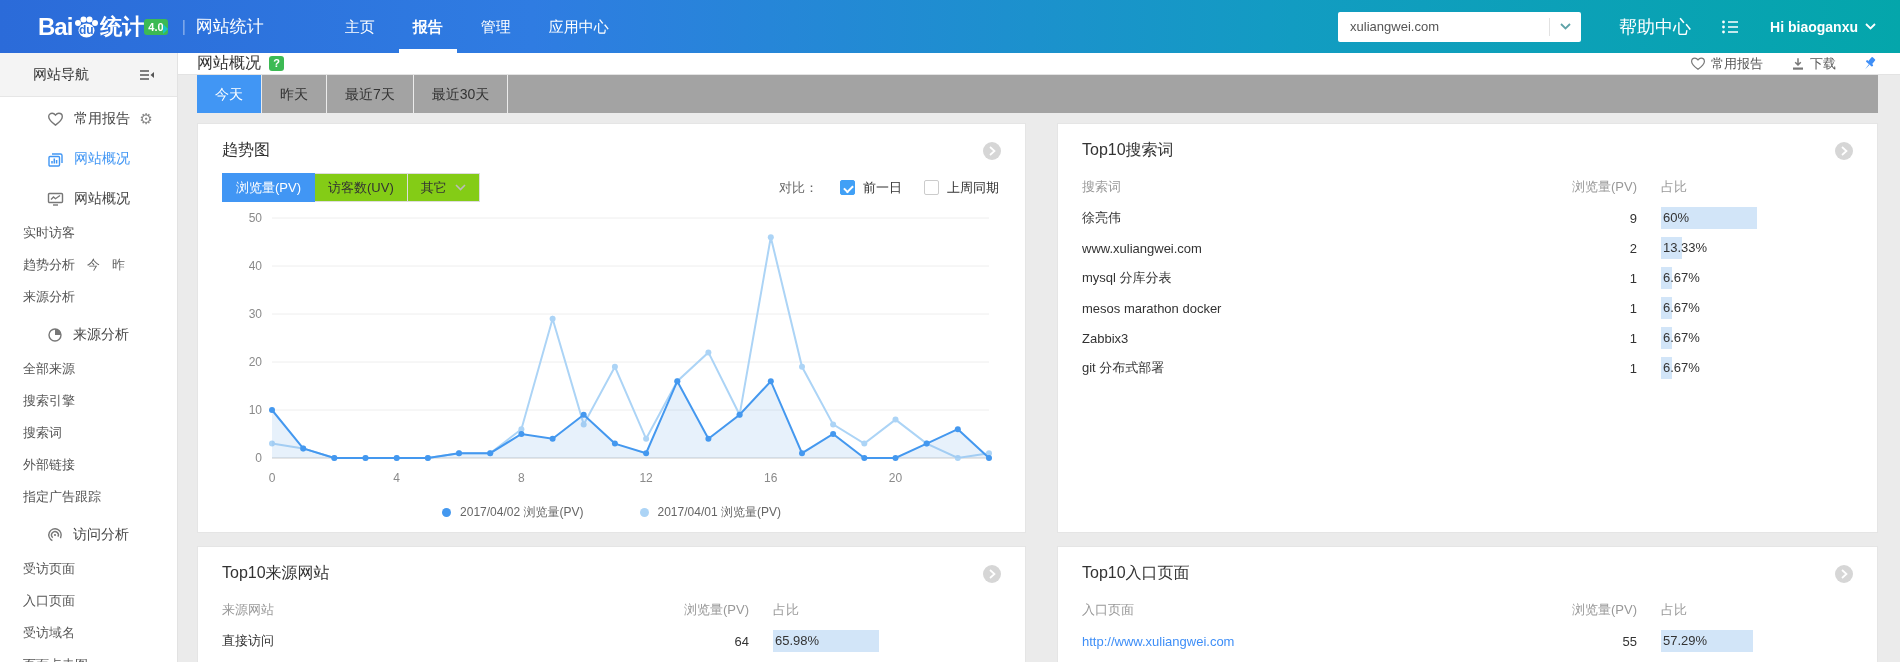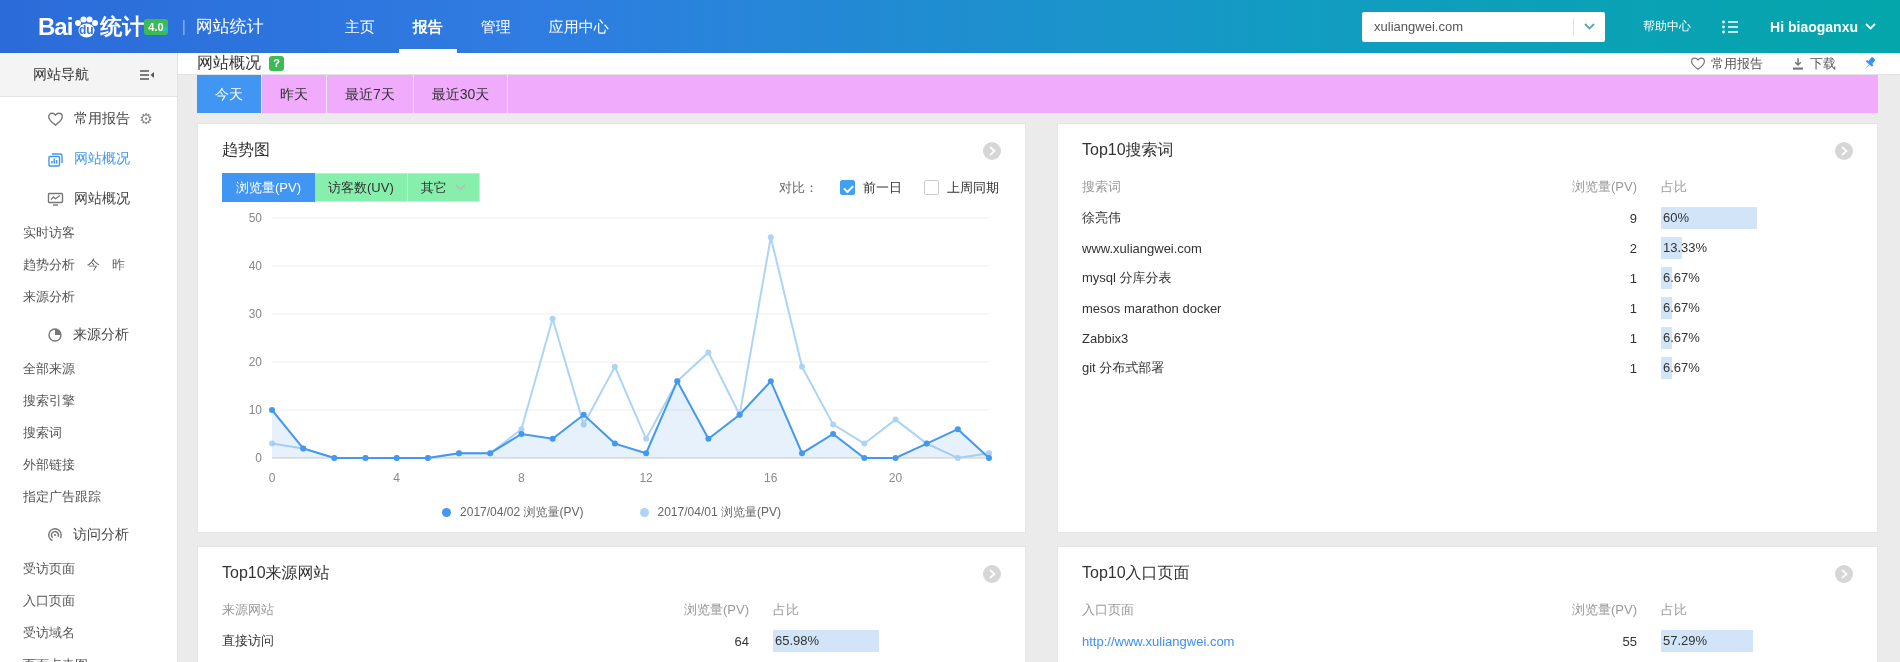--- a/index.html
+++ b/index.html
@@ -28,21 +28,21 @@
   .nav-item.active { font-weight:bold; }
   .nav-item.active::after { content:""; position:absolute; left:50%; bottom:0;
     transform:translateX(-50%); width:58px; height:4px; background:#fff; }
 
   .top-right { margin-left:auto; display:flex; align-items:center; margin-right:24px; }
   .site-select { width:243px; height:30px; background:#fff; border-radius:2px;
     display:flex; align-items:center; cursor:pointer; }
   .site-select .val { flex:1; padding-left:12px; font-size:13px; color:#555; }
   .site-select .dd { width:32px; height:18px; border-left:1px solid #e2e2e2;
     display:flex; align-items:center; justify-content:center; }
-  .help-link { color:#fff; font-size:12px; margin-left:38px; cursor:pointer; }
+  .help-link { color:#fff; font-size:18px; margin-left:38px; cursor:pointer; }
   .list-ic { margin-left:30px; cursor:pointer; display:flex; }
   .user { display:flex; align-items:center; margin-left:30px; cursor:pointer; }
   .user .uname { color:#fff; font-size:14px; font-weight:bold; margin-right:7px; }
 
   
   .layout { display:flex; height:609px; }
   aside { width:178px; background:#fff; border-right:1px solid #e2e2e2; flex-shrink:0; }
   .side-top { height:44px; background:#f4f4f4; border-bottom:1px solid #e6e6e6;
     display:flex; align-items:center; }
   .side-top .st-label { margin-left:33px; font-size:14px; color:#333; }
@@ -65,38 +65,38 @@
   .page-title { font-size:16px; color:#333; }
   .q-badge { display:inline-block; width:15px; height:15px; margin-left:8px; background:#3cba54;
     border-radius:3px; color:#fff; font-size:11px; font-weight:bold; text-align:center;
     line-height:15px; cursor:pointer; vertical-align:2px; }
   .crumb-right { margin-left:auto; display:flex; align-items:center; }
   .crumb-act { display:flex; align-items:center; font-size:13px; color:#555;
     margin-left:28px; cursor:pointer; }
   .crumb-act svg { margin-right:5px; }
   .pin { margin-left:24px; cursor:pointer; display:flex; }
 
-  .tabbar { height:38px; background:#f0abfc; margin:0 22px 0 19px; display:flex; }
+  .tabbar { height:38px; background:#a3a3a3; margin:0 22px 0 19px; display:flex; }
   .tab { min-width:64px; padding:0 18px; font-size:14px; color:#333; line-height:38px;
     text-align:center; border-right:1px solid #ececec; cursor:pointer; }
   .tab.active { background:#4196f4; color:#fff; }
 
   .cards { padding:10px 22px 0 19px; display:grid;
     grid-template-columns:829px 1fr; grid-template-rows:410px 420px; gap:13px 31px; }
   .card { background:#fff; border:1px solid #e5e5e5; position:relative; padding:0 24px; }
   .card-head { display:flex; align-items:center; padding-top:16px; }
   .card-head h3 { font-size:16px; font-weight:normal; color:#333; }
   .circle-arrow { margin-left:auto; width:18px; height:18px; border-radius:50%;
     background:#d6d6d6; display:flex; align-items:center; justify-content:center; cursor:pointer; }
 
   
   .trend-controls { display:flex; align-items:center; margin-top:12px; }
   .metric-group { display:flex; }
   .m-btn { height:29px; line-height:27px; padding:0 13px; font-size:13px; color:#333;
-    background:#86efac; border:1px solid #ddd; border-left:none; cursor:pointer; }
+    background:#84cc16; border:1px solid #ddd; border-left:none; cursor:pointer; }
   .m-btn:first-child { border-left:1px solid #ddd; }
   .m-btn.active { background:#4196f4; border-color:#4196f4; color:#fff; }
   .m-btn.select { display:flex; align-items:center; }
   .m-btn.select svg { margin-left:8px; }
   .compare { margin-left:auto; display:flex; align-items:center; padding-right:2px; }
   .cmp-label { font-size:13px; color:#666; }
   .cmp-opt { display:flex; align-items:center; margin-left:22px; cursor:pointer; }
   .cb { width:15px; height:15px; border-radius:2px; border:1px solid #ccc; background:#fff;
     position:relative; margin-right:8px; }
   .cb.checked { background:#41a0f6; border-color:#41a0f6; }

